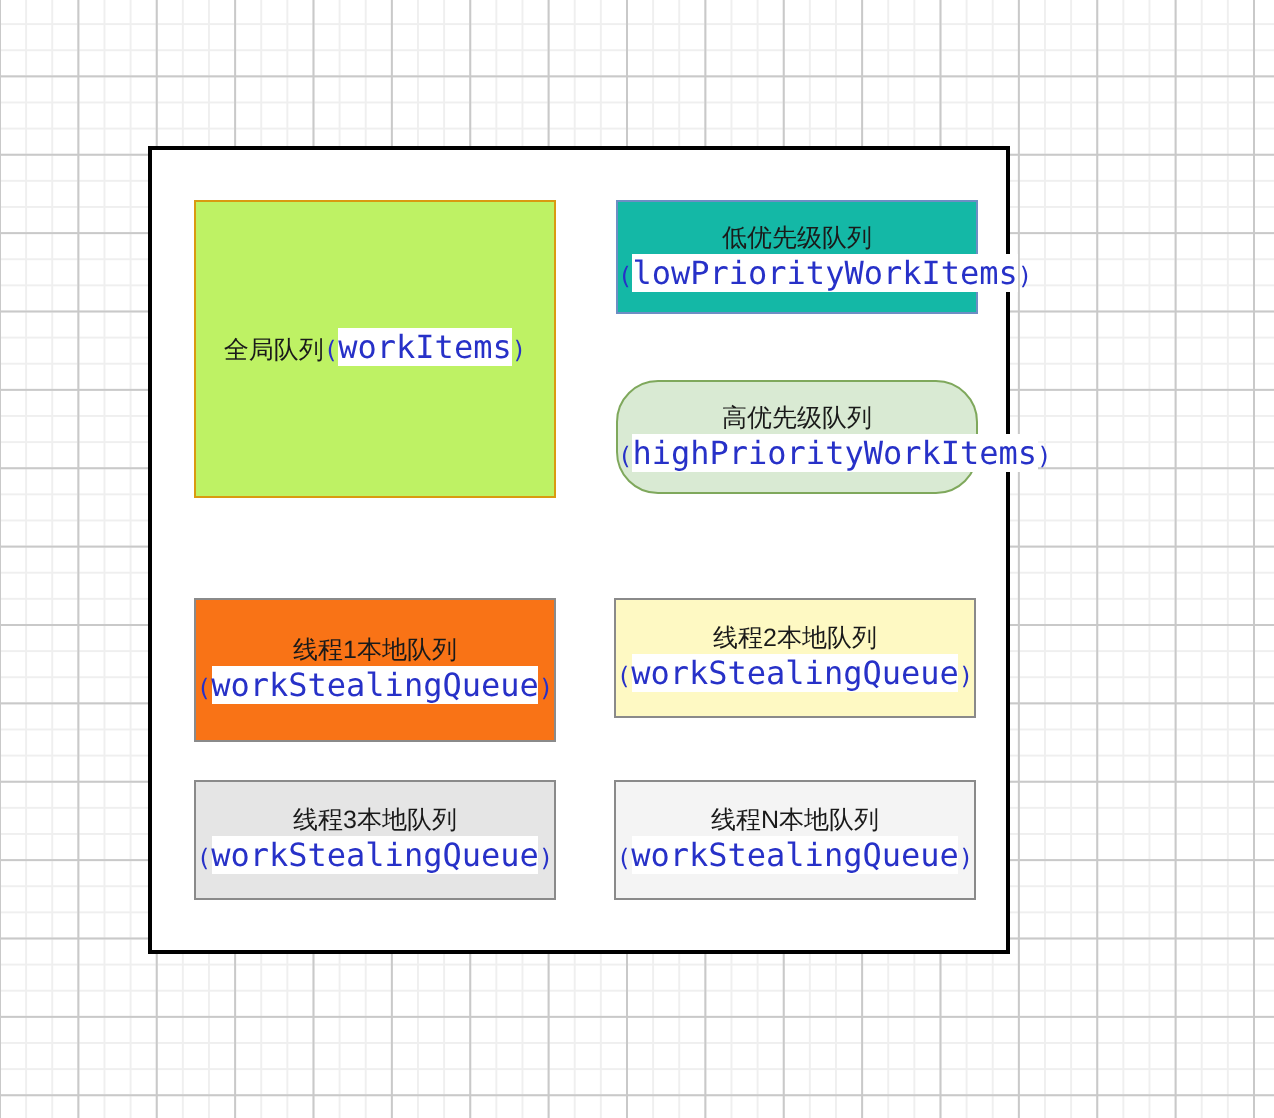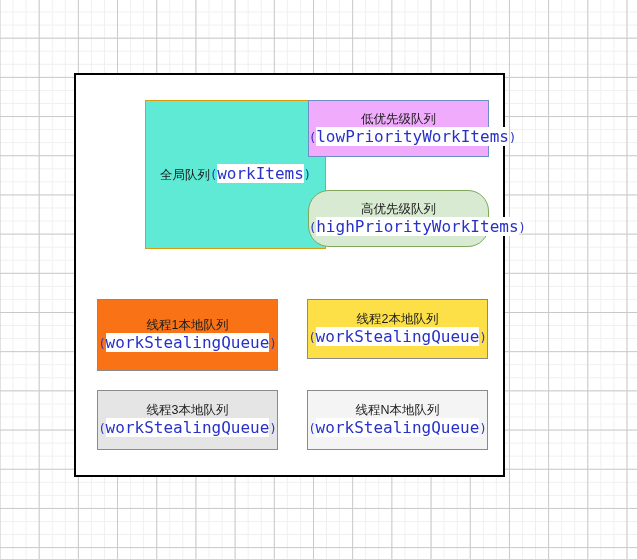--- a/index.html
+++ b/index.html
@@ -82,43 +82,42 @@
     color: #2731c8;
     background: #ffffff;
     font-size: 16px;
     letter-spacing: 0px;
   }
   .paren { color: #2731c8; font-family: "DejaVu Sans Mono", "Liberation Mono", monospace; font-size: 12px; }
 
   
   #box-global {
     left: 21px;  top: 25px;  width: 181px; height: 149px;
-    background-color: #5eead4;
+    background-color: #bef264;
     border-color: #d99a10;
-    margin-left: 48px;
   }
   #box-low {
     left: 232px; top: 25px;  width: 181px; height: 57px;
-    background-color: #f0abfc;
+    background-color: #14b8a6;
     border-color: #6d8ec4;
   }
   #box-high {
     left: 232px; top: 115px; width: 181px; height: 57px;
     background-color: #d9ead3;
     border-color: #7fa85c;
     border-radius: 21px;
   }
   #box-thread1 {
     left: 21px;  top: 224px; width: 181px; height: 72px;
     background-color: #f97316;
     border-color: #8a8a8a;
   }
   #box-thread2 {
     left: 231px; top: 224px; width: 181px; height: 60px;
-    background-color: #fde047;
+    background-color: #fef9c3;
     border-color: #8a8a8a;
   }
   #box-thread3 {
     left: 21px;  top: 315px; width: 181px; height: 60px;
     background-color: #e5e5e5;
     border-color: #8a8a8a;
   }
   #box-threadN {
     left: 231px; top: 315px; width: 181px; height: 60px;
     background-color: #f4f4f4;

